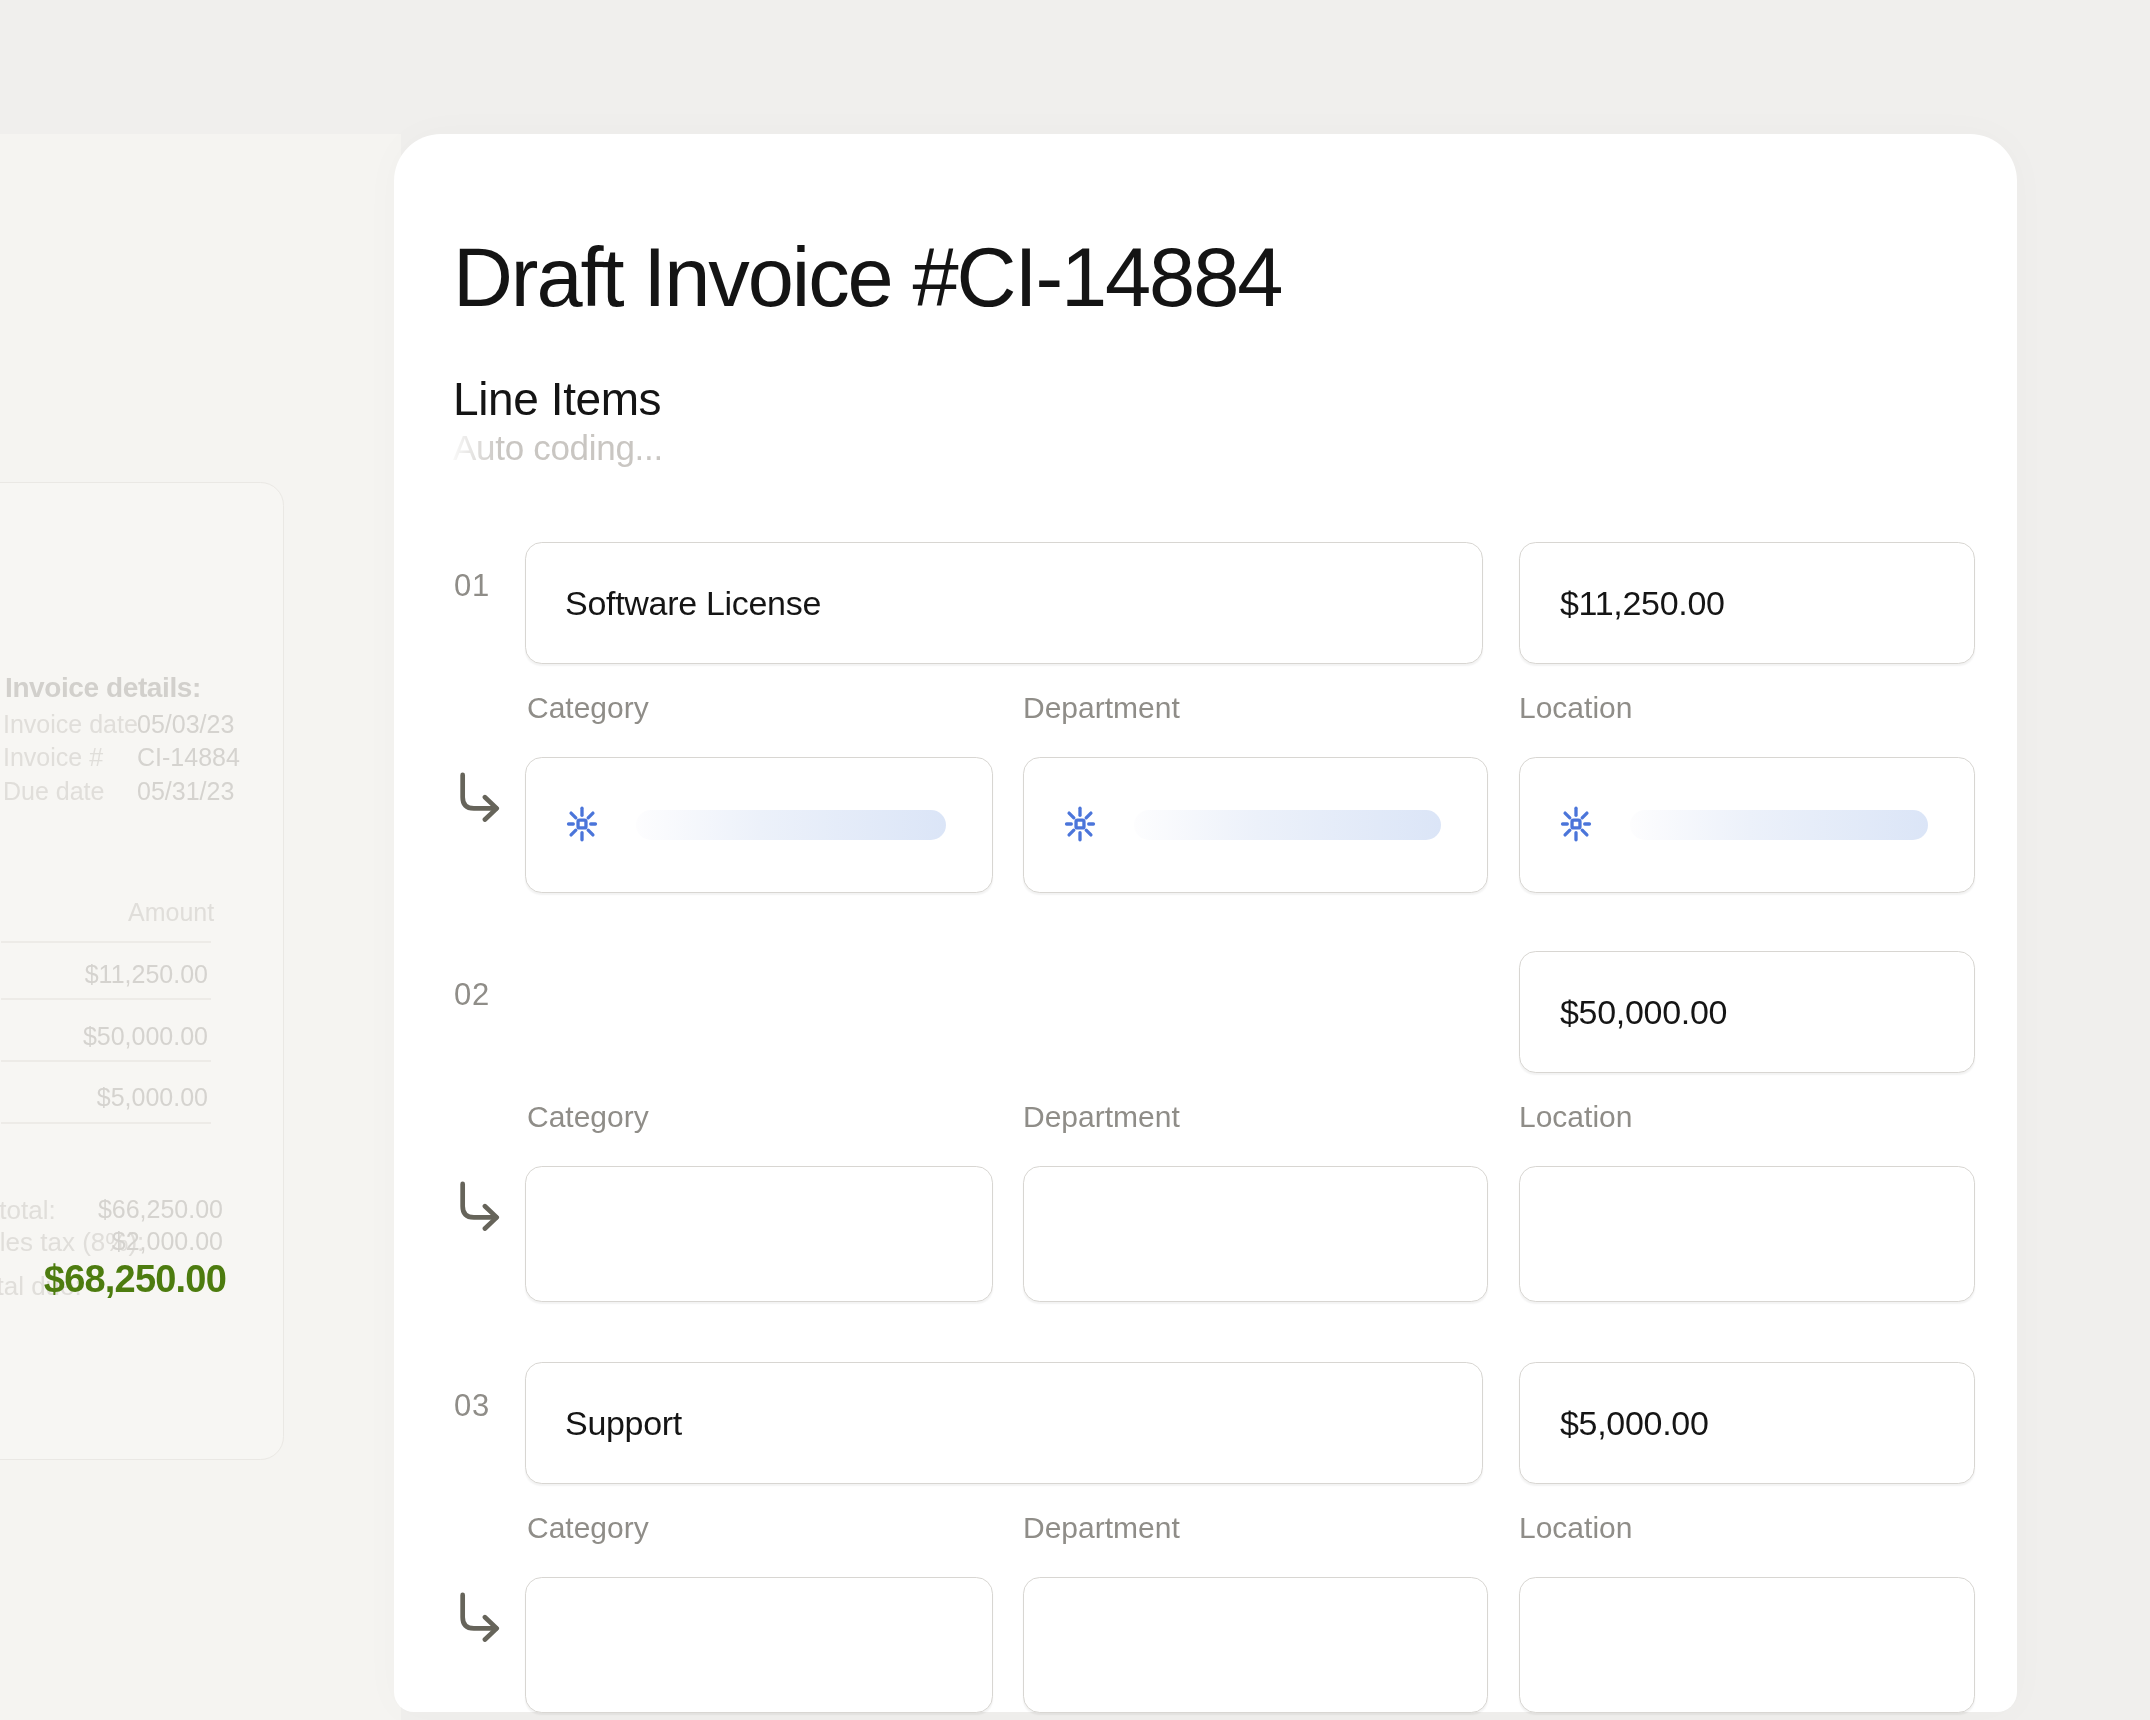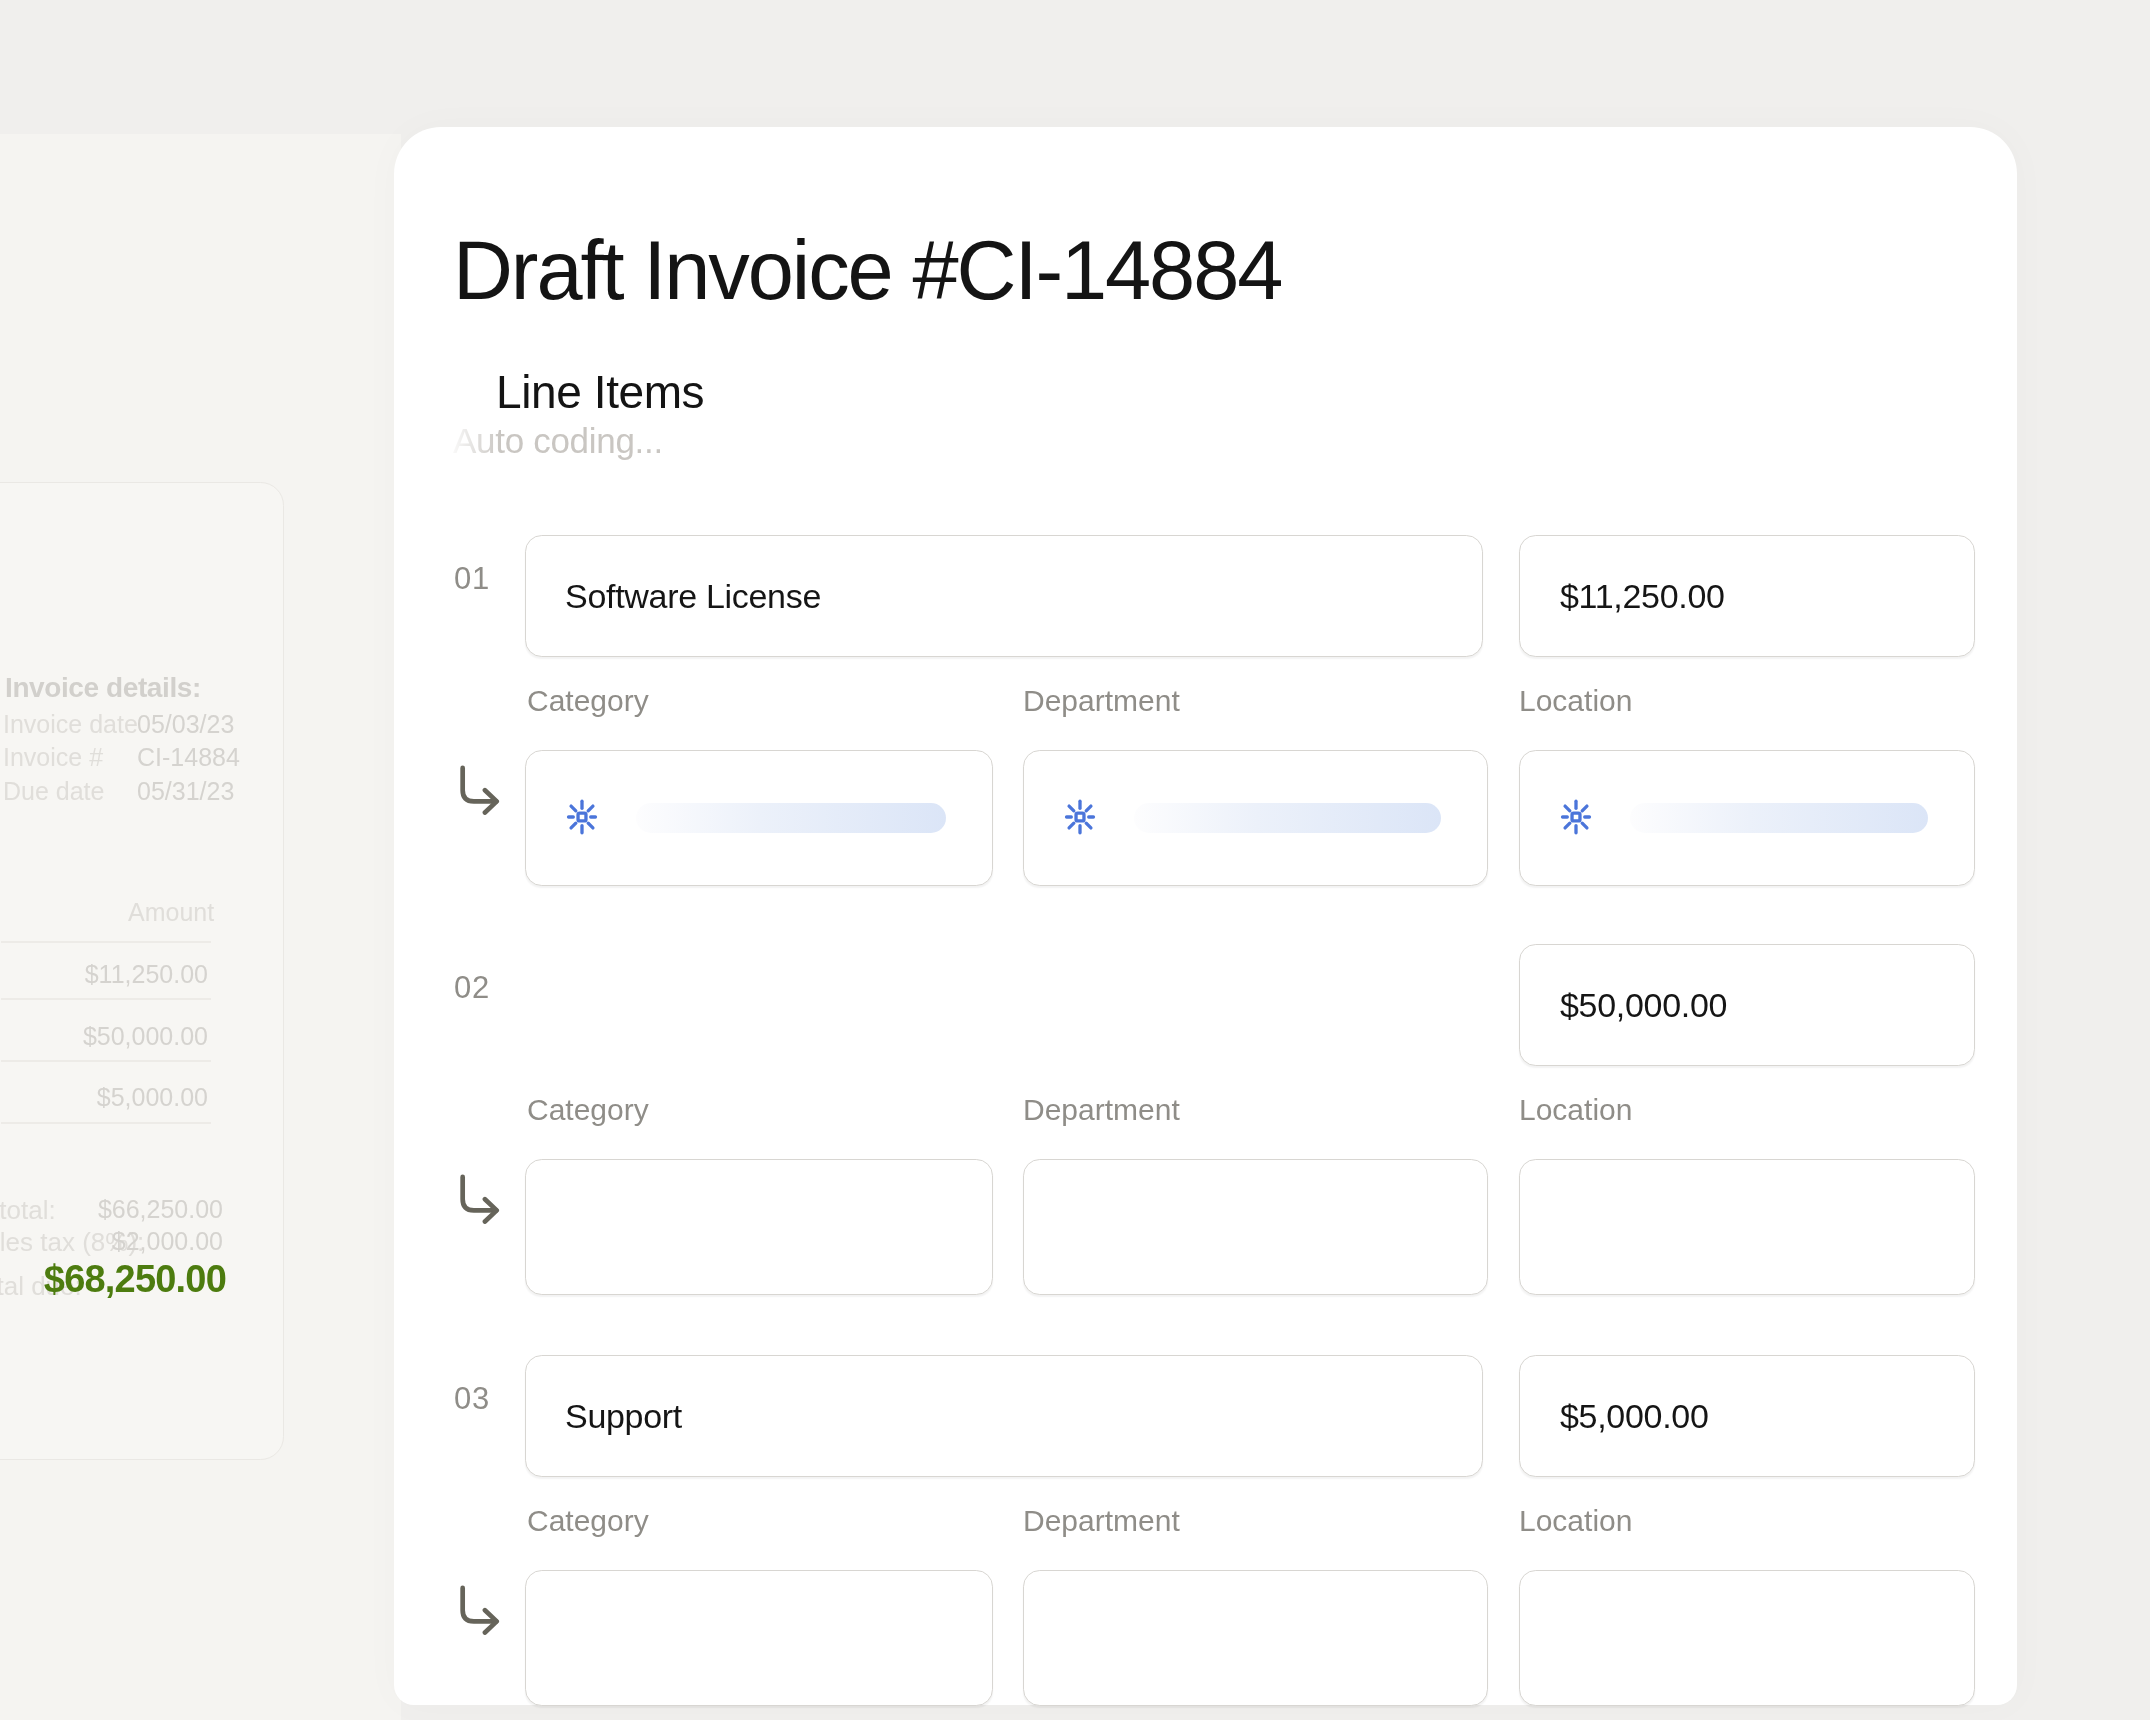--- a/index.html
+++ b/index.html
@@ -24,33 +24,33 @@
   .doc-heading { font-size:28px; color:#d2d0cc; font-weight:bold; letter-spacing:-0.4px; }
   .doc-label   { font-size:25px; color:#e0deda; }
   .doc-value   { font-size:25px; color:#d5d3cf; }
   .doc-amount  { font-size:25px; color:#d5d3cf; text-align:right; }
   .doc-total-label { font-size:26px; color:#e0deda; }
   .doc-total-value { font-size:38px; color:#4d7c0f; font-weight:bold; letter-spacing:-0.8px; }
   .doc-divider { position:absolute; height:1.7px; background:#edebe7; }
 
   
   .card {
-    position:absolute; left:394px; top:127px; width:1623px; height:1578px;
+    position:absolute; left:394px; top:134px; width:1623px; height:1578px;
     background:#ffffff;
     border-radius:47px 47px 20px 20px;
     box-shadow:0 0 42px rgba(0,0,0,0.025);
   }
   .page-title {
     position:absolute; left:59px; top:100px;
     font-size:83px; line-height:1.05; font-weight:500;
     letter-spacing:-2.1px; color:#141414; white-space:nowrap;
   }
   .section-heading {
     position:absolute; left:59px; top:238px;
-    font-size:46px; font-weight:500; letter-spacing:-0.4px; color:#141414;margin-left:43px;
+    font-size:46px; font-weight:500; letter-spacing:-0.4px; color:#141414;
   }
   .auto-coding {
     position:absolute; left:59px; top:294px;
     font-size:35px; color:#c9c6c2; letter-spacing:-0.3px;
   }
   .auto-coding .fade-overlay {
     position:absolute; left:-3.3px; top:-3.3px; width:50px; height:50px;
     background:linear-gradient(90deg, rgba(255,255,255,0.95) 0%, rgba(255,255,255,0) 100%);
     pointer-events:none;
   }

